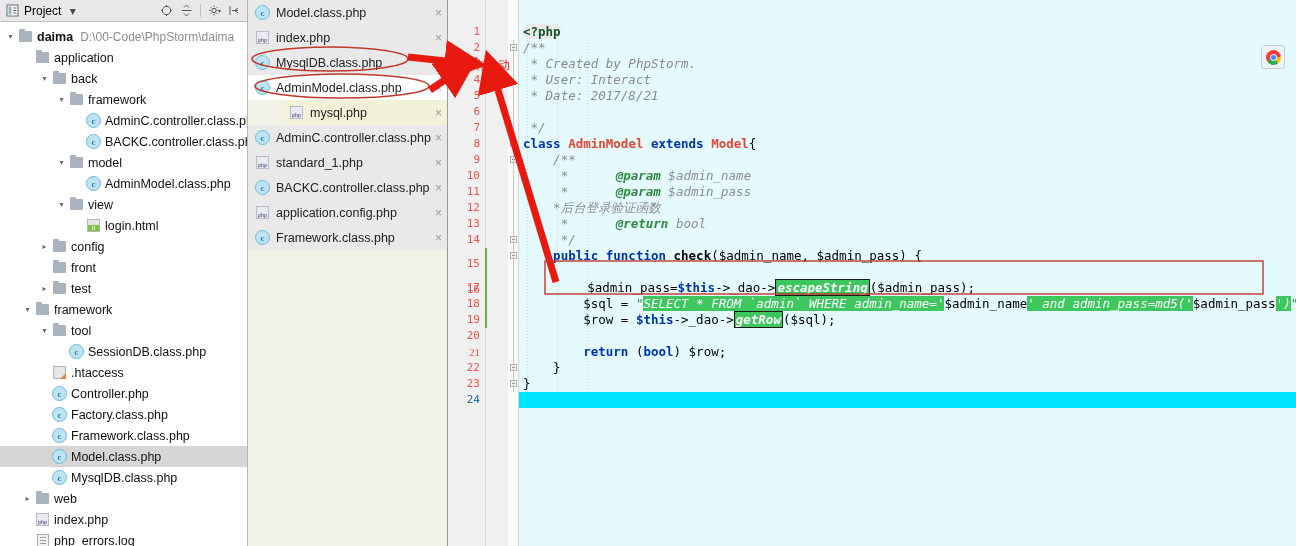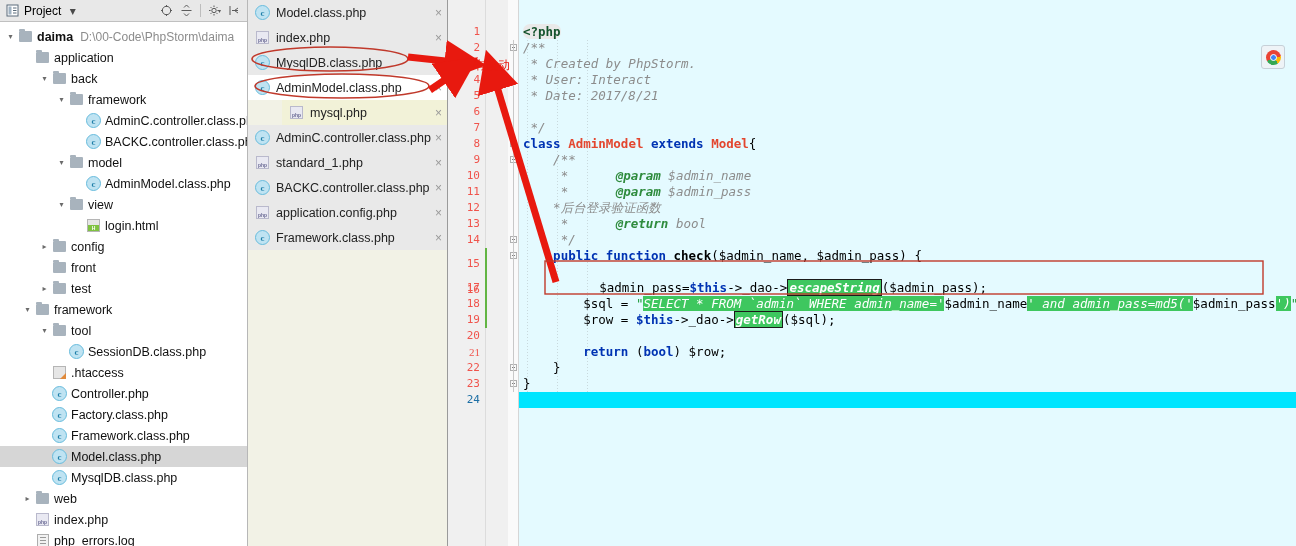--- a/index.html
+++ b/index.html
@@ -514,21 +514,21 @@
         <div class="cline" style="top: 88px; padding-left: 4px;"><span class="cmt"> * Date: 2017/8/21</span></div>
         <div class="cline" style="top: 120px; padding-left: 4px;"><span class="cmt"> */</span></div>
         <div class="cline" style="top: 136px; padding-left: 4px;"><span class="k">class</span> <span class="cls">AdminModel</span> <span class="k">extends</span> <span class="cls">Model</span>{</div>
         <div class="cline" style="top: 152px; padding-left: 4px;"><span class="cmt">    /**</span></div>
         <div class="cline" style="top: 168px; padding-left: 4px;"><span class="cmt">     * <span class="tag">@param</span> $admin_name</span></div>
         <div class="cline" style="top: 184px; padding-left: 4px;"><span class="cmt">     * <span class="tag">@param</span> $admin_pass</span></div>
         <div class="cline" style="top: 200px; padding-left: 4px;"><span class="cmt">    *后台登录验证函数</span></div>
         <div class="cline" style="top: 216px; padding-left: 4px;"><span class="cmt">     * <span class="tag">@return</span> bool</span></div>
         <div class="cline" style="top: 232px; padding-left: 4px;"><span class="cmt">     */</span></div>
         <div class="cline" style="top: 248px; padding-left: 4px;">    <span class="k">public</span> <span class="k">function</span> <span class="fn">check</span>($admin_name, $admin_pass) {</div>
-        <div class="cline" style="top: 280px; padding-left: 20px;">        $admin_pass=<span class="k">$this</span>-&gt;_dao-&gt;<span class="hl-green">escapeString</span>($admin_pass);</div>
+        <div class="cline" style="top: 280px; padding-left: 8px;">        $admin_pass=<span class="k">$this</span>-&gt;_dao-&gt;<span class="hl-green">escapeString</span>($admin_pass);</div>
         <div class="cline" style="top: 296px; padding-left: 4px;">        $sql = <span class="str">"</span><span class="hl-sql">SELECT * FROM `admin` WHERE admin_name='</span>$admin_name<span class="hl-sql">' and admin_pass=md5('</span>$admin_pass<span class="hl-sql">')</span><span class="str">"</span>;</div>
         <div class="cline" style="top: 312px; padding-left: 4px;">        $row = <span class="k">$this</span>-&gt;_dao-&gt;<span class="hl-green">getRow</span>($sql);</div>
         <div class="cline" style="top: 328px; padding-left: 4px;"></div>
         <div class="cline" style="top: 344px; padding-left: 4px;">        <span class="k">return</span> (<span class="k">bool</span>) $row;</div>
         <div class="cline" style="top: 360px; padding-left: 4px;">    }</div>
         <div class="cline" style="top: 376px; padding-left: 4px;">}</div>
         <div class="cline" style="top: 392px; padding-left: 4px;"></div>
       </div>
 
     <div class="chrome-btn">

